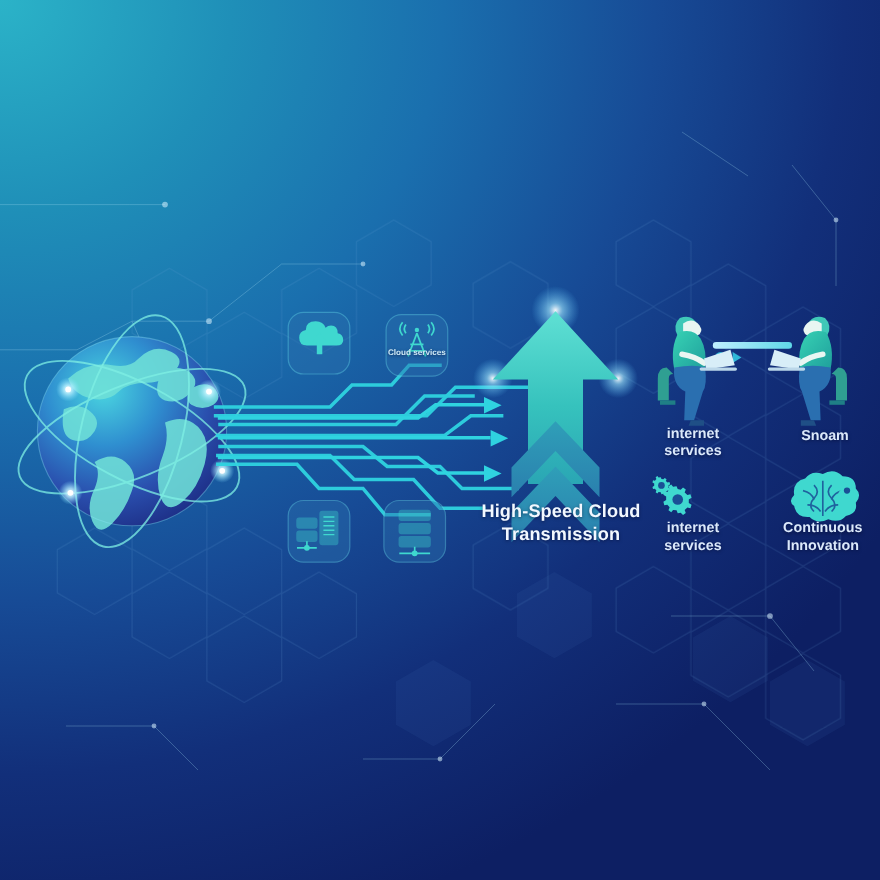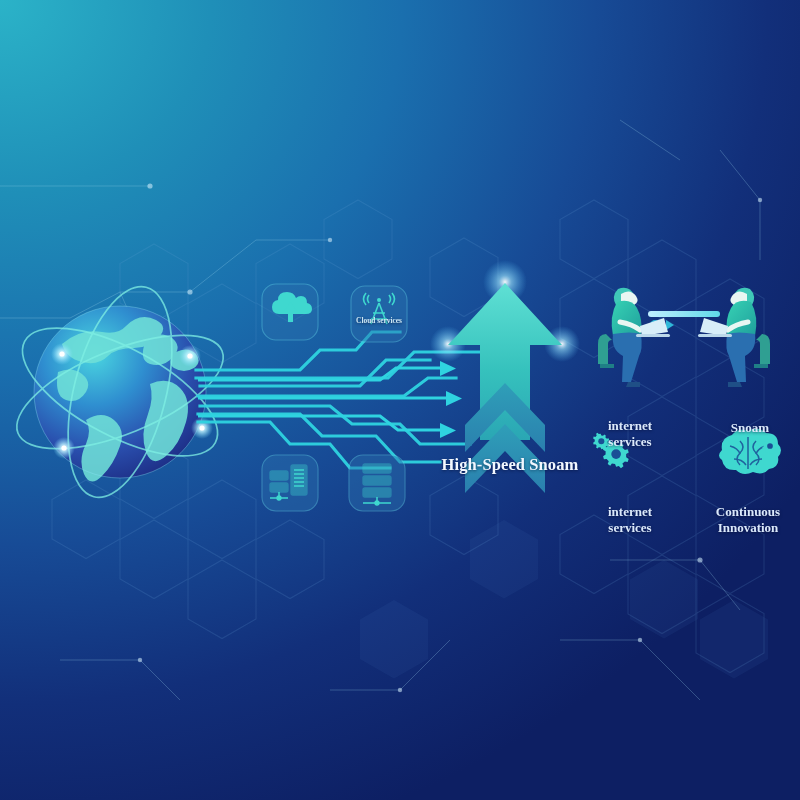--- a/index.html
+++ b/index.html
@@ -1,32 +1,32 @@
 <!DOCTYPE html>
 <html><head>
 <meta charset="utf-8">
 <style>
   html,body{margin:0;padding:0;background:#0d1f63;}
   #stage{
     position:relative;width:800px;height:800px;overflow:hidden;
-    font-family:Liberation Serif, serif;
+    font-family:Liberation Sans, sans-serif;
     background:
       radial-gradient(120% 110% at 0% 0%, #2bb3c8 0%, #1f8fb8 22%, #1a6fae 42%, #174b96 62%, #122f7a 80%, #0d1f63 100%);
   }
   .lyr{position:absolute;left:0;top:0;width:800px;height:800px;}
   .txt{position:absolute;color:#eaf4ff;text-align:center;line-height:1.25;
        text-shadow:0 1px 3px rgba(0,10,40,.55);}
 
   
   #arrow-caption{
     left:400px;top:455px;width:220px;font-size:16.5px;font-weight:700;
     letter-spacing:.1px;color:#f2f8ff;
   }
   
-  .rlabel{font-size:13px;font-weight:600;color:#dbe9fb;width:120px;margin-top:32px;}
+  .rlabel{font-size:13px;font-weight:600;color:#dbe9fb;width:120px;}
   #lbl-internet-1{left:570px;top:386px;}
   #lbl-stream{left:690px;top:388px;}
   #lbl-internet-2{left:570px;top:472px;}
   #lbl-continuous{left:688px;top:472px;}
   
   #lbl-cloud-services{left:344px;top:316px;width:70px;font-size:7.4px;font-weight:600;color:#cfe9f5;}
 </style>
 </head>
 <body>
 
@@ -297,21 +297,22 @@
         <path d="M734 459 q8 0 12 6 M762 459 q-8 0 -12 6"></path>
       </g>
       <g transform="translate(770,446) scale(.62)" fill="#3fd8cf">
         <path d="M0 -9 L2.6 -8.4 L4.6 -10.4 L7 -8.6 L6 -6 L8.4 -4 L11 -4.6 L12 -1.6 L9.6 0 L9.6 3 L12 4.6 L11 7.6 L8.4 7 L6 9 L7 11.6 L4.6 13.4 L2.6 11.4 L0 12 L-1 9.4 L-4 9 L-5.6 11 L-8 9.4 L-7 6.8 L-9 4.6 L-11.6 5 L-12.4 2 L-10 0.4 L-10 -2.6 L-12.4 -4.2 L-11.6 -7.2 L-9 -6.6 L-7 -8.8 L-8 -11.4 L-5.6 -13 L-4 -11 L-1 -11.4z"></path>
         <circle cx="0" cy="0" r="4.6" fill="#1a4f96"></circle>
       </g>
     </g>
   </svg>
 
   <div class="txt" id="arrow-caption">
-    <div>High-Speed Snoam</div>
+    <div>High-Speed Cloud</div>
+    <div>Transmission</div>
   </div>
 
   <div class="txt rlabel" id="lbl-internet-1">
     <div>internet</div>
     <div>services</div>
   </div>
 
   <div class="txt rlabel" id="lbl-stream">
     <div>Snoam</div>
   </div>

